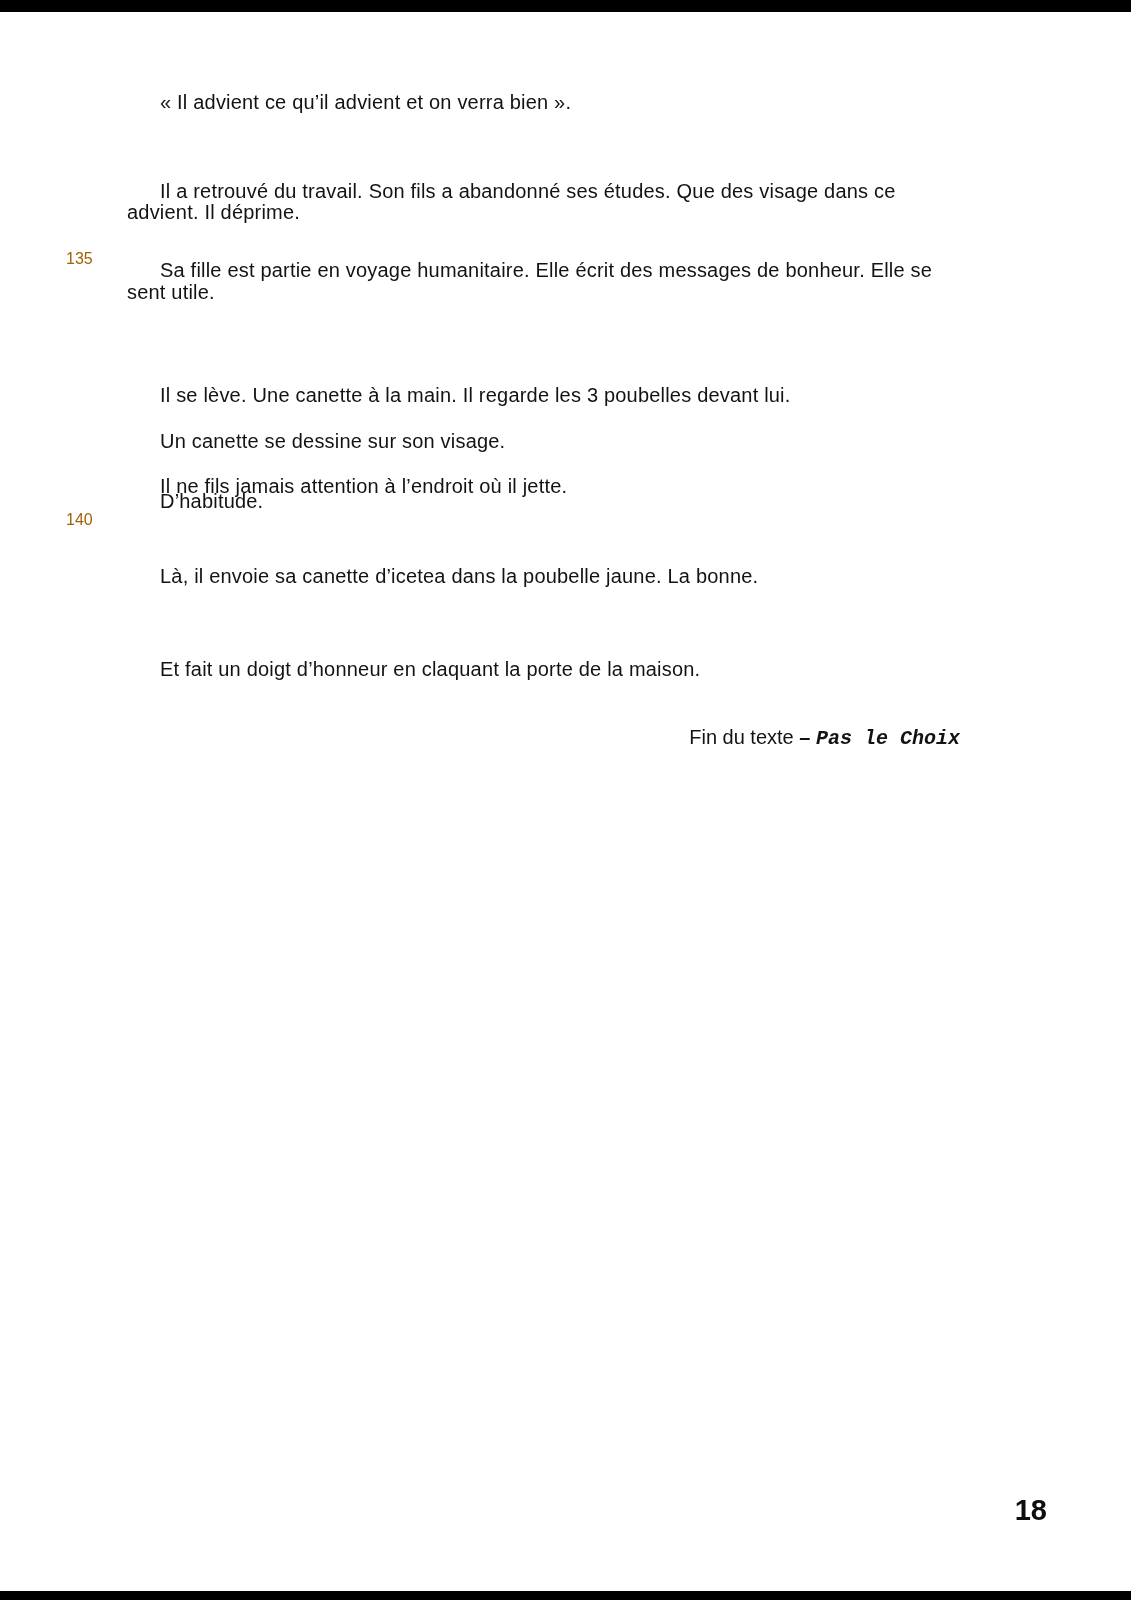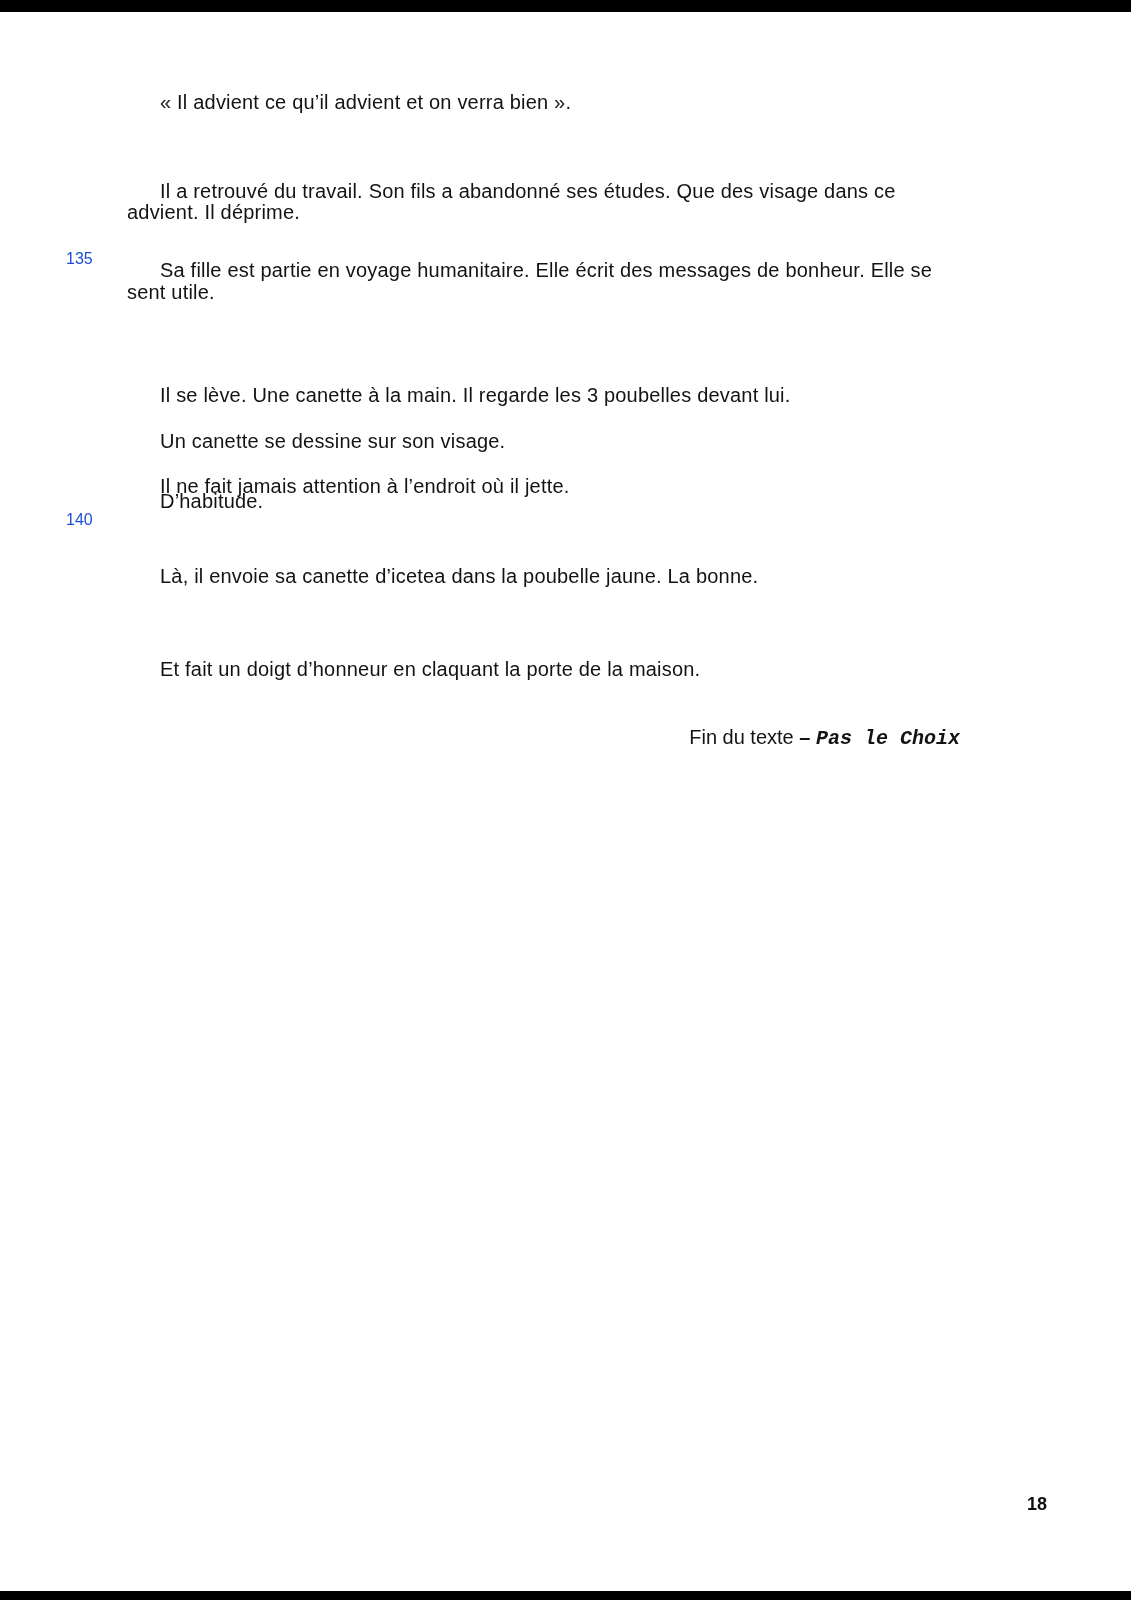--- a/index.html
+++ b/index.html
@@ -29,35 +29,35 @@
     left: 127px;
     font-size: 20px;
     white-space: nowrap;
     letter-spacing: 0.2px;
   }
   .tline.ind { left: 160px; margin-top: 13px; }
   .lineno {
     position: absolute;
     left: 66px;
     font-size: 16px;
-    color: #1d4ed8;
+    color: #a16207;
   }
   .footer-line {
     position: absolute;
     right: 171px;
     font-size: 20px;
     white-space: nowrap;
   }
   .footer-line .b  { font-weight: bold; }
   .footer-line .bi { font-weight: bold; font-style: italic; font-family: Liberation Mono, monospace; }
   .pagenum {
     position: absolute;
     right: 84px;
     top: 1494px;
-    font-size: 18px;
+    font-size: 29px;
     font-weight: bold;
     color: #0e0e0e;
   }
 </style>
 </head>
 <body>
 
 <div class="page">
 
   <div class="edge-bar top"></div>
@@ -65,21 +65,21 @@
   <div class="lineno" style="top:250px">135</div>
   <div class="lineno" style="top:511px">140</div>
 
   <div class="tline ind" style="top:78px">« Il advient ce qu’il advient et on verra bien ».</div>
   <div class="tline ind" style="top:167px">Il a retrouvé du travail. Son fils a abandonné ses études. Que des visage dans ce</div>
   <div class="tline" style="top:201px">advient. Il déprime.</div>
   <div class="tline ind" style="top:246px">Sa fille est partie en voyage humanitaire. Elle écrit des messages de bonheur. Elle se</div>
   <div class="tline" style="top:281px">sent utile.</div>
   <div class="tline ind" style="top:371px">Il se lève. Une canette à la main. Il regarde les 3 poubelles devant lui.</div>
   <div class="tline ind" style="top:417px">Un canette se dessine sur son visage.</div>
-  <div class="tline ind" style="top:462px">Il ne fait jamais attention à l’endroit où il jette.</div>
+  <div class="tline ind" style="top:462px">Il ne fils jamais attention à l’endroit où il jette.</div>
   <div class="tline ind" style="top:477px">D’habitude.</div>
   <div class="tline ind" style="top:552px">Là, il envoie sa canette d’icetea dans la poubelle jaune. La bonne.</div>
   <div class="tline ind" style="top:645px">Et fait un doigt d’honneur en claquant la porte de la maison.</div>
 
   <div class="footer-line" style="top:726px"><span>Fin du texte </span><span class="b">– </span><span class="bi">Pas le Choix</span></div>
 
   <div class="pagenum">18</div>
 
   <div class="edge-bar bottom"></div>
 

